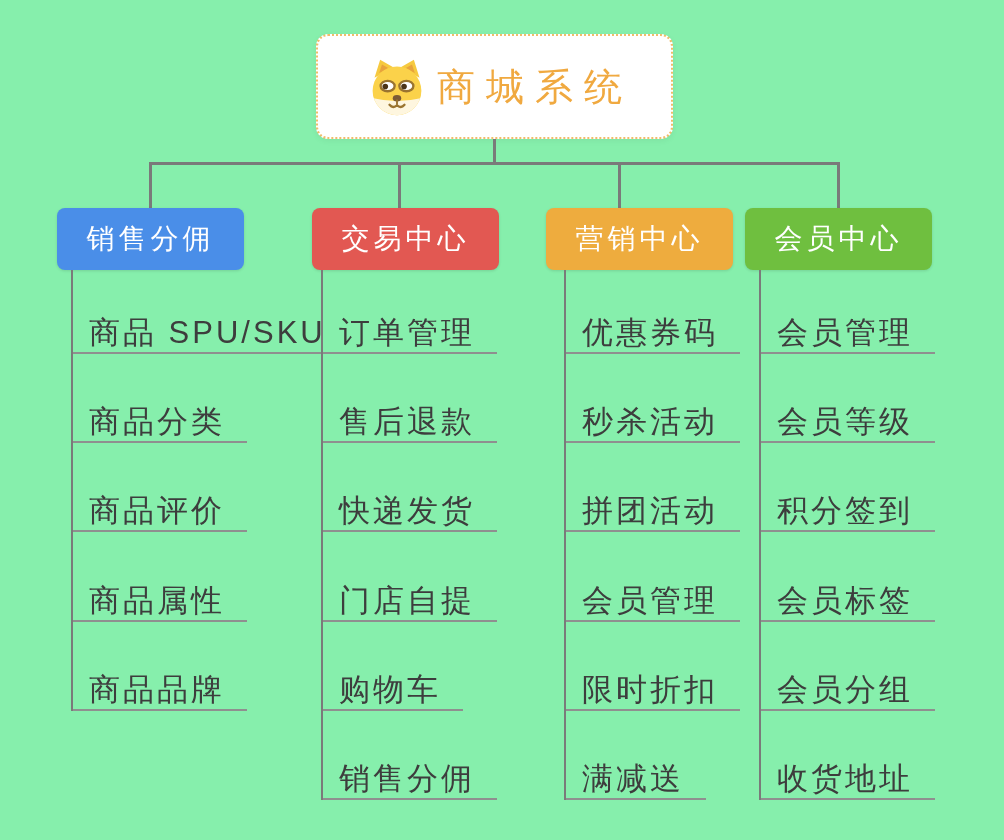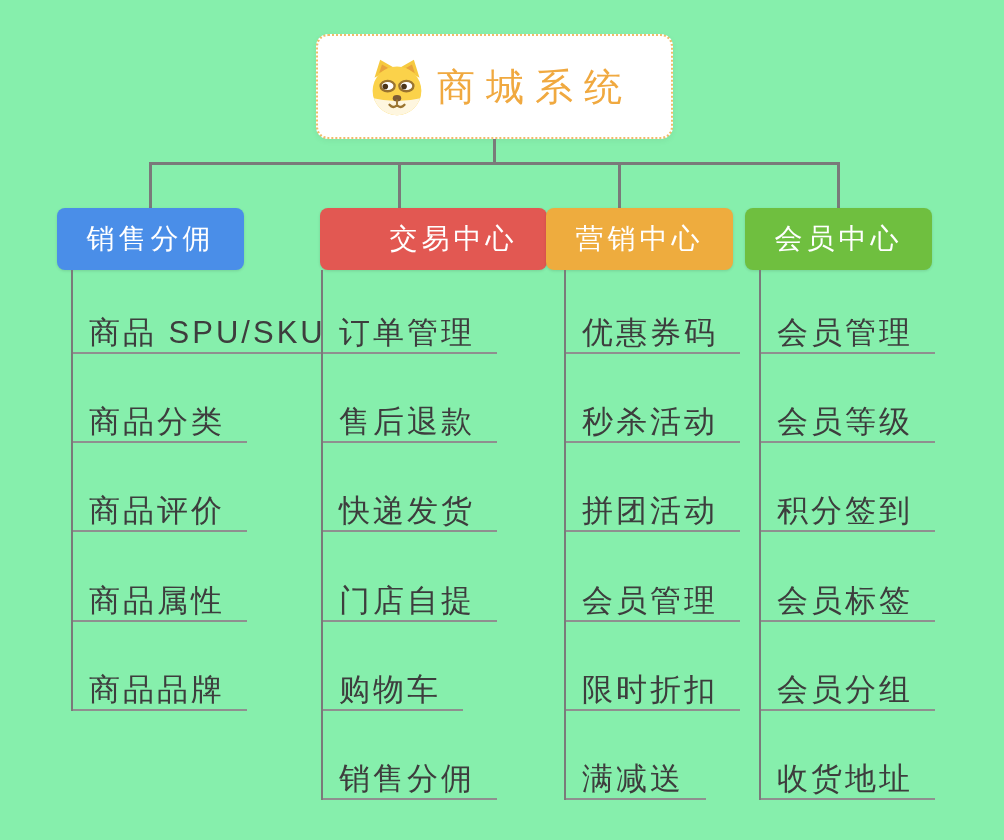--- a/index.html
+++ b/index.html
@@ -70,21 +70,21 @@
   <div class="line vline" style="left:493px;top:139px;height:24px;"></div>
   <div class="line hline" style="left:149px;top:162px;width:691px;"></div>
   <div class="line vline" style="left:149px;top:164px;height:44px;"></div>
   <div class="line vline" style="left:398px;top:164px;height:44px;"></div>
   <div class="line vline" style="left:618px;top:164px;height:44px;"></div>
   <div class="line vline" style="left:837px;top:164px;height:44px;"></div>
 
   <div class="branch" style="left: 57px; background: rgb(74, 142, 232);">
       <span>销售分佣</span>
     </div>
-  <div class="branch" style="left: 320px; background: rgb(226, 88, 82); padding-left: 40px;">
+  <div class="branch" style="left: 312px; background: rgb(226, 88, 82);">
       <span>交易中心</span>
     </div>
   <div class="branch" style="left: 546px; background: rgb(238, 172, 62);">
       <span>营销中心</span>
     </div>
   <div class="branch" style="left: 745px; background: rgb(111, 191, 63);">
       <span>会员中心</span>
     </div>
 
   <div class="leaf-col" style="left:71px;">

